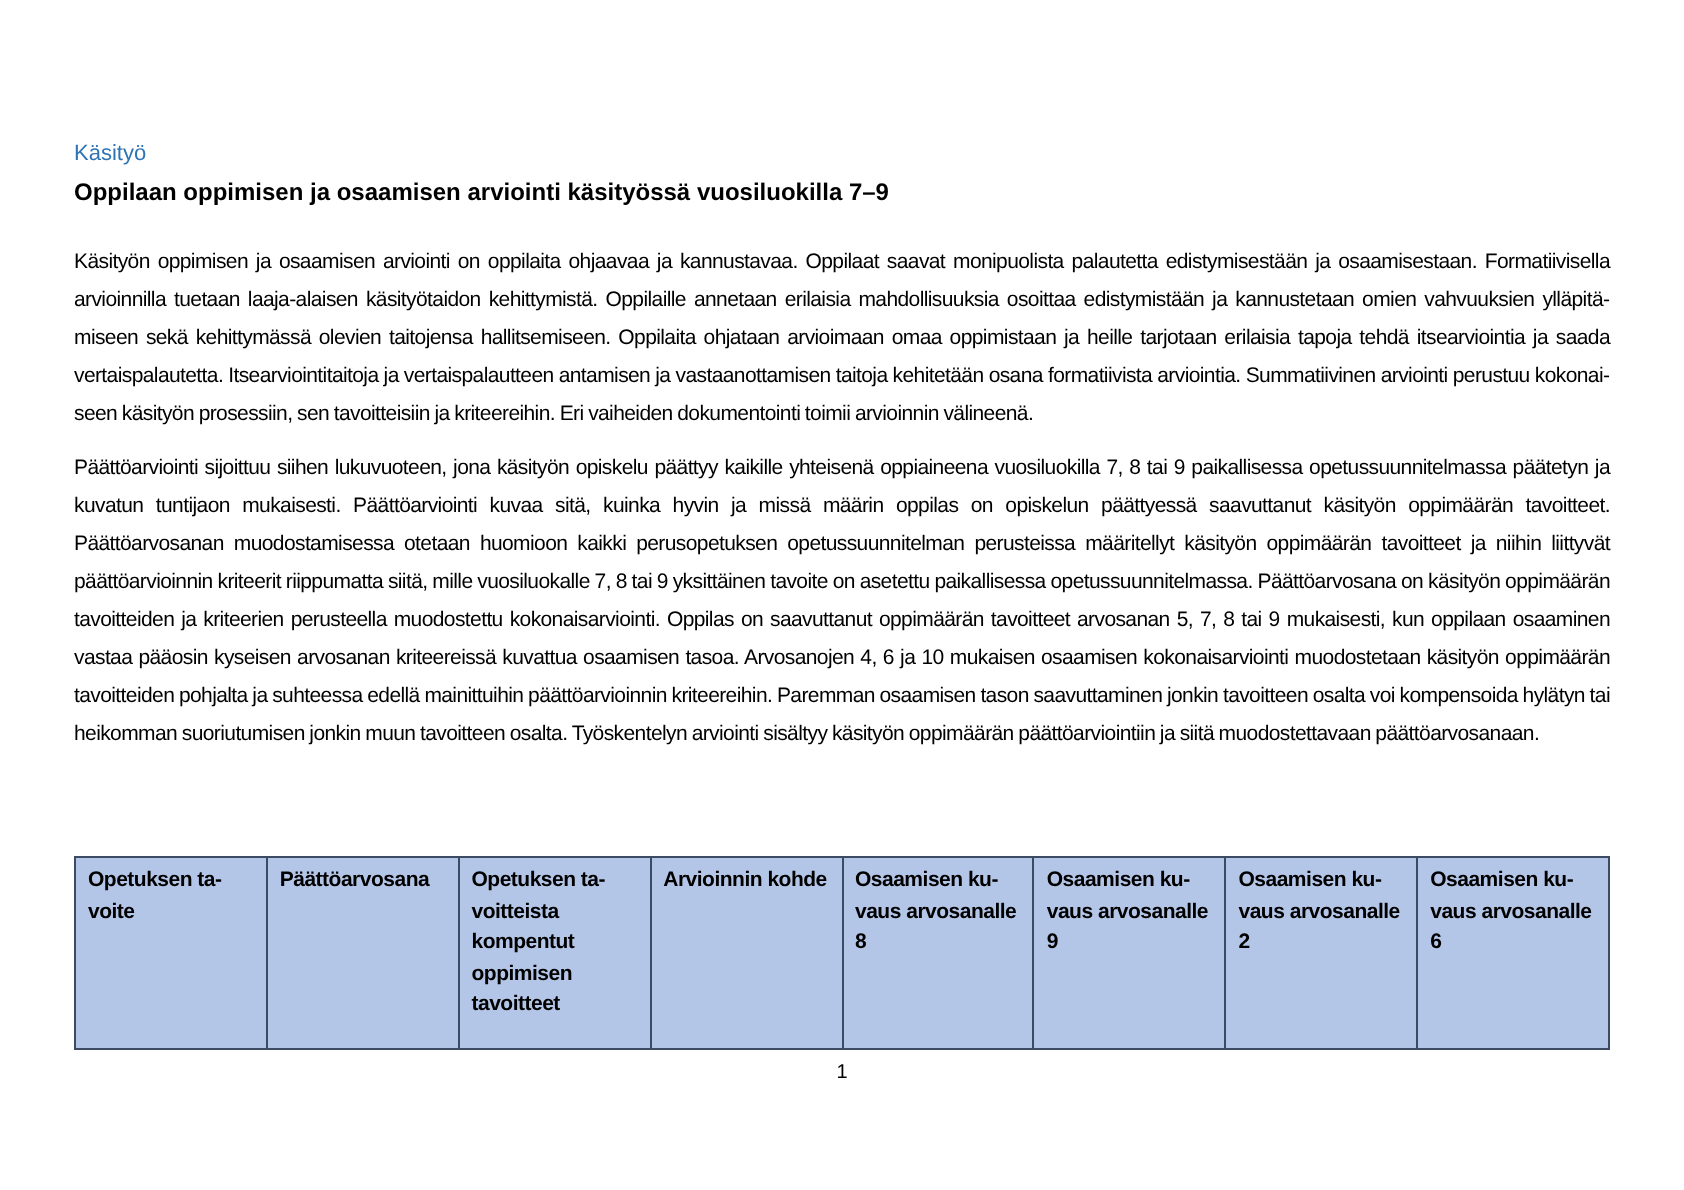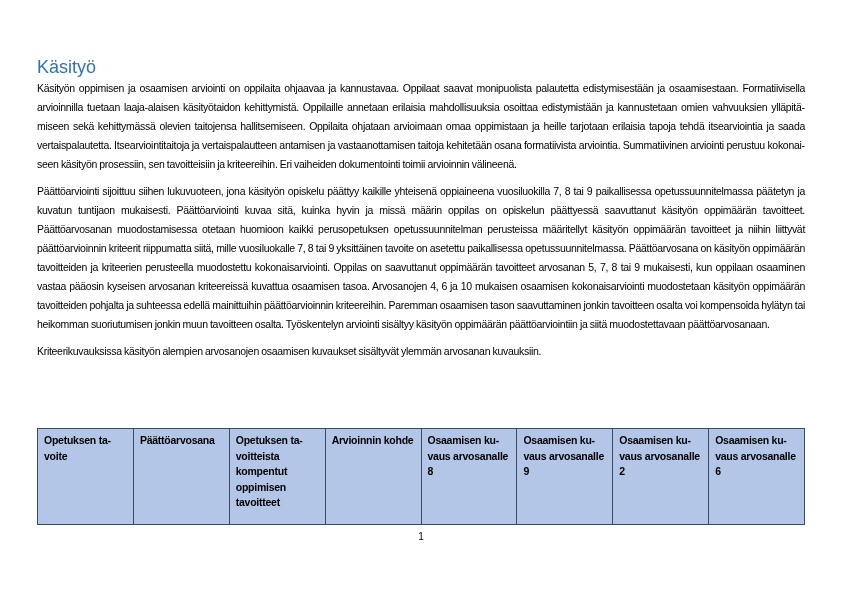--- a/index.html
+++ b/index.html
@@ -19,25 +19,25 @@
     color: var(--text, #000);
     overflow: hidden;
   }
   .text-block {
     position: absolute;
     left: 37px;
     top: 50px;
     width: 768px;
   }
   h1.doc-title {
-    font-size: 18px;
+    font-size: 11px;
     line-height: 19px;
     font-weight: normal;
     color: var(--title-blue, #2E74B5);
-    margin: 8px 0 2px 0;
+    margin: 18px 0 2px 0;
   }
   h2.doc-subtitle {
     font-size: 12px;
     line-height: 15px;
     font-weight: bold;
     color: var(--text, #000);
     margin: 0 0 18px 0;
   }
   p.body-par {
     font-size: 10.5px;
@@ -79,23 +79,23 @@
     line-height: 12px;
   }
 </style>
 </head>
 <body>
 
 <div class="page">
 
   <div class="text-block">
     <h1 class="doc-title">Käsityö</h1>
+    <h2 class="doc-subtitle">Oppilaan oppimisen ja osaamisen arviointi käsityössä vuosiluokilla 7–9</h2>
     <p class="body-par">Käsityön oppimisen ja osaamisen arviointi on oppilaita ohjaavaa ja kannustavaa. Oppilaat saavat monipuolista palautetta edisty­misestään ja osaami­sestaan. Formatiivisella arvioinnilla tuetaan laaja-alaisen käsityötaidon kehitty­mistä. Oppilaille annetaan erilaisia mahdol­lisuuksia osoittaa edistymistään ja kannuste­taan omien vahvuuksien ylläpitä­miseen sekä kehitty­mässä olevien taitojensa hallitse­miseen. Oppilaita ohjataan arvioimaan omaa oppimistaan ja heille tarjo­taan erilaisia tapoja tehdä itsearviointia ja saada vertais­palautetta. Itsearviointi­taitoja ja vertais­palautteen antamisen ja vastaan­ottamisen taitoja kehitetään osana formatii­vista arviointia. Summatiivinen arviointi perustuu kokonai­seen käsityön prosessiin, sen tavoitteisiin ja kritee­reihin. Eri vaiheiden dokumen­tointi toimii arvioinnin välineenä.</p>
     <p class="body-par">Päättöarviointi sijoittuu siihen lukuvuoteen, jona käsityön opiskelu päättyy kaikille yhteisenä oppiaineena vuosiluokilla 7, 8 tai 9 paikallisessa opetussuunnitel­massa päätetyn ja kuvatun tuntijaon mukaisesti. Päättöarviointi kuvaa sitä, kuinka hyvin ja missä määrin oppilas on opiskelun päättyessä saavuttanut käsityön oppimäärän tavoitteet. Päättöarvosanan muodosta­misessa otetaan huomioon kaikki perus­opetuksen opetussuunnitel­man perusteissa määri­tellyt käsityön op­pimäärän tavoitteet ja niihin liittyvät päättöarvioinnin kriteerit riippu­matta siitä, mille vuosiluokalle 7, 8 tai 9 yksit­täinen tavoite on asetettu paikal­lisessa ope­tussuunnitelmassa. Päättöarvosana on käsityön oppimäärän tavoitteiden ja krite­erien perusteella muodostettu kokonais­arviointi. Oppilas on saavuttanut op­pimäärän tavoitteet arvosanan 5, 7, 8 tai 9 mukaisesti, kun oppilaan osaaminen vastaa pääosin kyseisen arvosanan kritee­reissä kuvattua osaamisen tasoa. Arvosanojen 4, 6 ja 10 mukaisen osaamisen kokonais­arviointi muodostetaan käsityön oppimäärän tavoitteiden pohjalta ja suhteessa edellä mainit­tuihin päät­töarvioinnin kritee­reihin. Paremman osaamisen tason saavutta­minen jonkin tavoitteen osalta voi kompen­soida hylätyn tai heikomman suoriutu­misen jonkin muun tavoitteen osalta. Työskentelyn arviointi sisältyy käsityön oppimäärän päättö­arviointiin ja siitä muodostetta­vaan päättö­arvosanaan.</p>
-    <p class="body-par">Kriteerikuvauksissa käsityön alempien arvosanojen osaamisen kuvaukset sisältyvät ylemmän arvosanan kuvauksiin.</p>
   </div>
 
   <table class="criteria">
     <tbody>
       <tr>
         <td>Opetuksen ta­voite</td>
         <td>Päättöarvosana</td>
         <td>Opetuksen ta­voitteista kompen­tut oppimisen tavoitteet</td>
         <td>Arvioinnin kohde</td>
         <td>Osaamisen ku­vaus arvosanalle 8</td>

